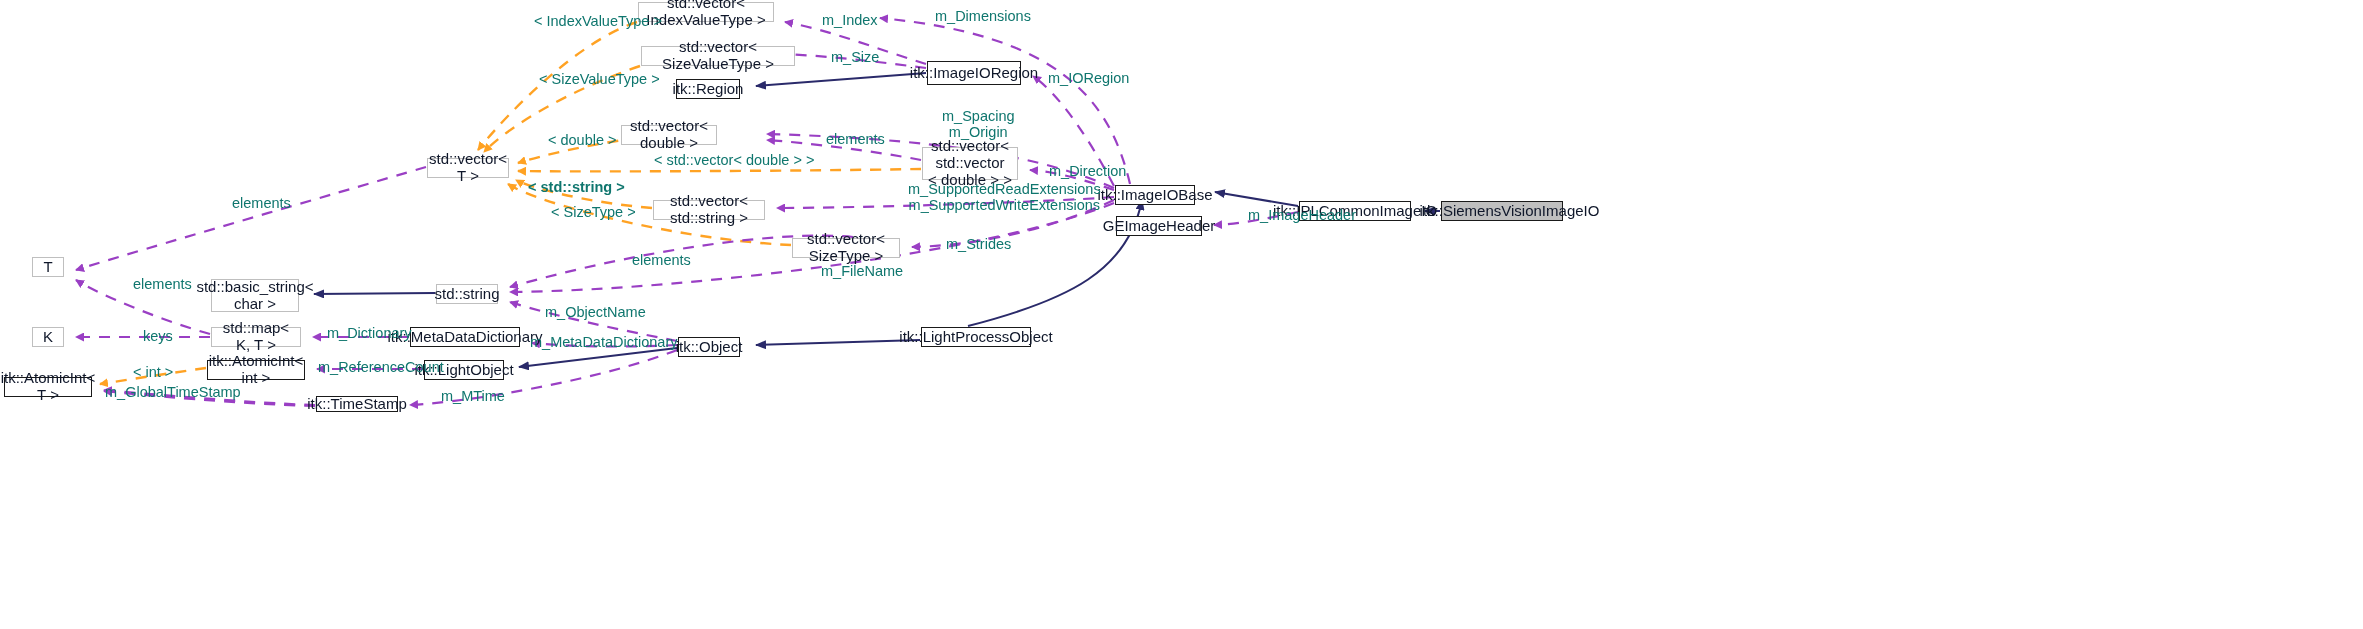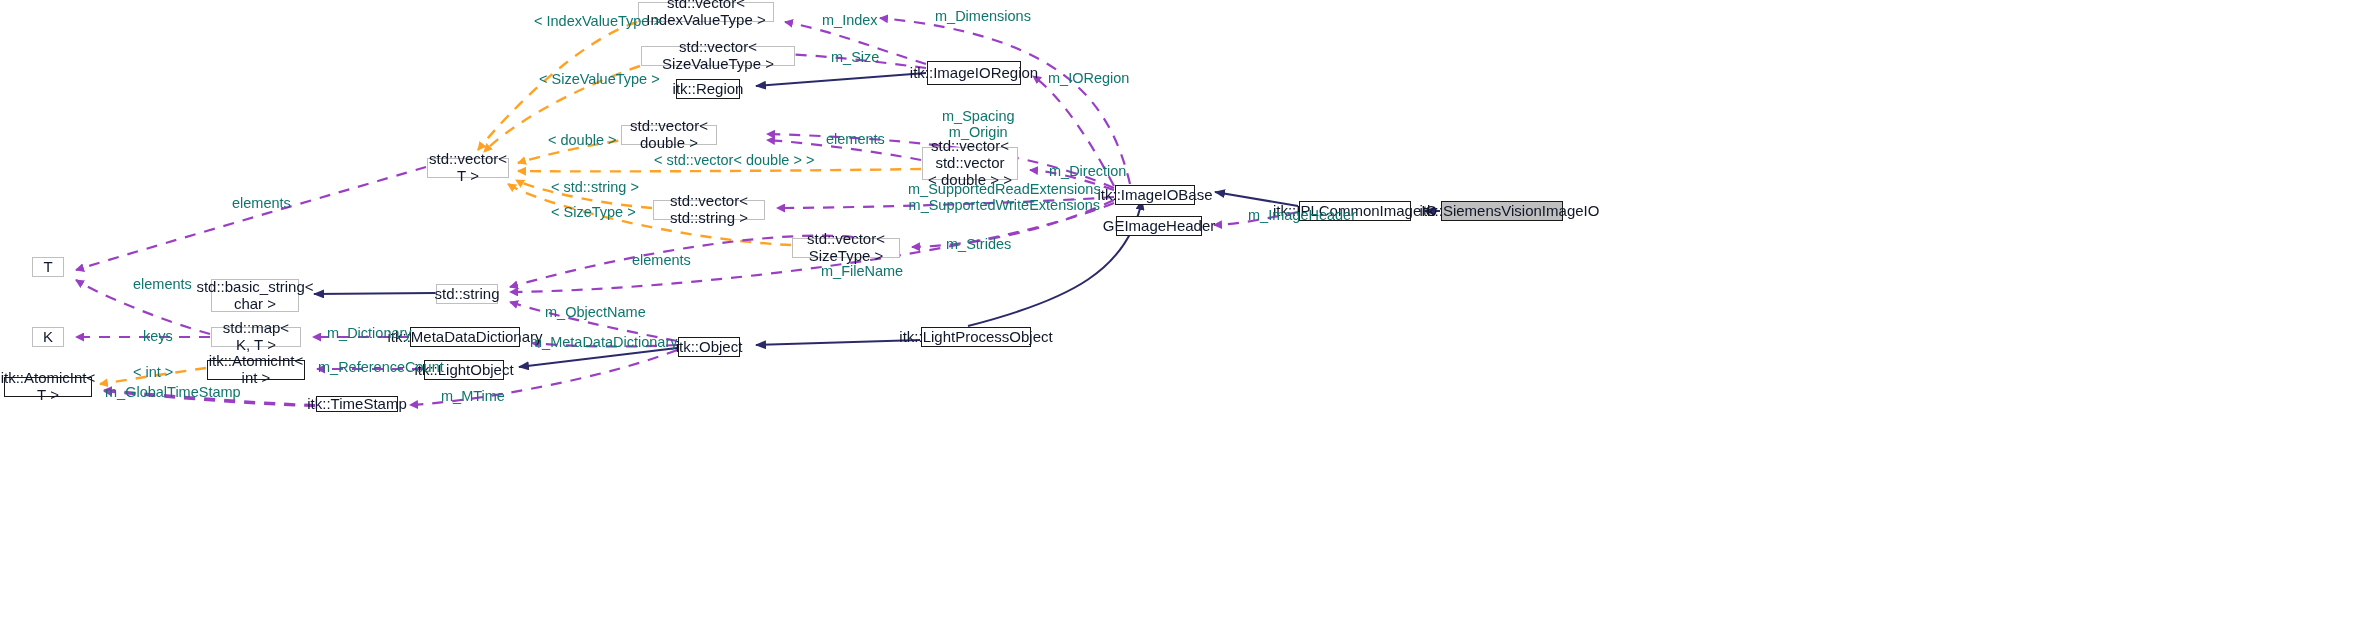--- a/index.html
+++ b/index.html
@@ -160,21 +160,21 @@
       <div class="edge-label" style="left: 935px; top: 8px;">m_Dimensions</div>
       <div class="edge-label" style="left: 831px; top: 49px;">m_Size</div>
       <div class="edge-label" style="left: 539px; top: 71px;">&lt; SizeValueType &gt;</div>
       <div class="edge-label" style="left: 1048px; top: 70px;">m_IORegion</div>
       <div class="edge-label" style="left: 942px; top: 108px;">m_Spacing
 m_Origin</div>
       <div class="edge-label" style="left: 548px; top: 132px;">&lt; double &gt;</div>
       <div class="edge-label" style="left: 826px; top: 131px;">elements</div>
       <div class="edge-label" style="left: 654px; top: 152px;">&lt; std::vector&lt; double &gt; &gt;</div>
       <div class="edge-label" style="left: 1049px; top: 163px;">m_Direction</div>
-      <div class="edge-label" style="left: 551px; top: 179px;">&lt; std::string &gt;</div>
+      <div class="edge-label" style="left: 528px; top: 179px; font-weight: bold;">&lt; std::string &gt;</div>
       <div class="edge-label" style="left: 908px; top: 181px;">m_SupportedReadExtensions
 m_SupportedWriteExtensions</div>
       <div class="edge-label" style="left: 551px; top: 204px;">&lt; SizeType &gt;</div>
       <div class="edge-label" style="left: 1216px; top: 207px; margin-left: 32px;">m_ImageHeader</div>
       <div class="edge-label" style="left: 946px; top: 236px;">m_Strides</div>
       <div class="edge-label" style="left: 232px; top: 195px;">elements</div>
       <div class="edge-label" style="left: 632px; top: 252px;">elements</div>
       <div class="edge-label" style="left: 821px; top: 263px;">m_FileName</div>
       <div class="edge-label" style="left: 133px; top: 276px;">elements</div>
       <div class="edge-label" style="left: 545px; top: 304px;">m_ObjectName</div>

